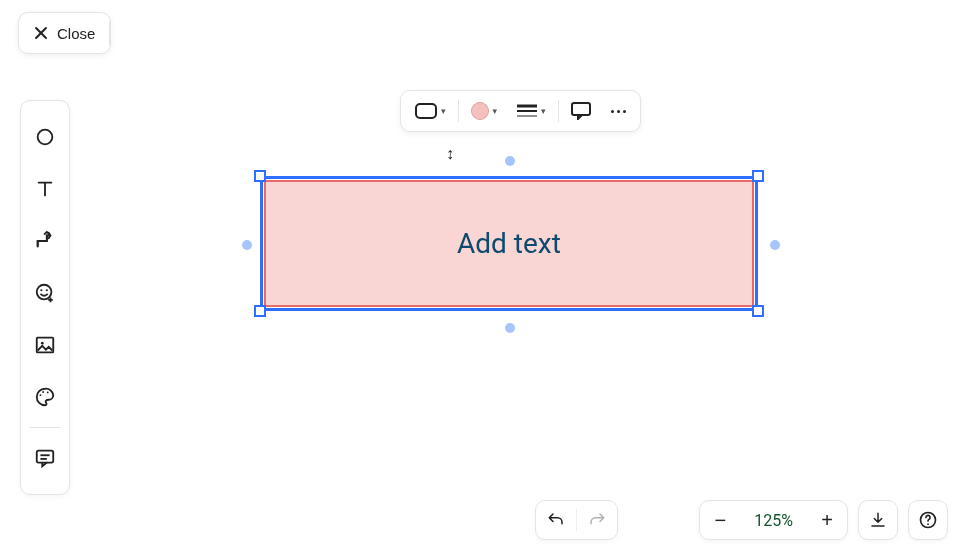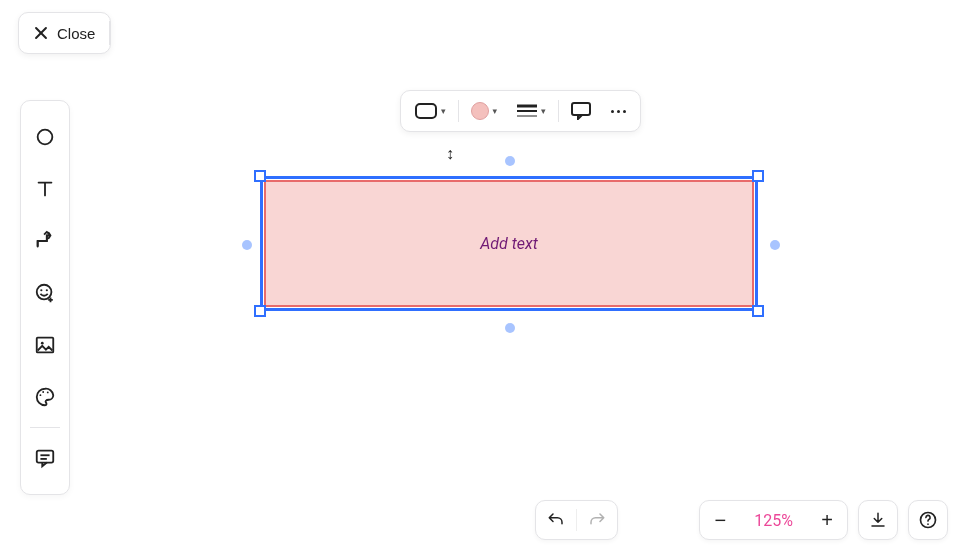--- a/index.html
+++ b/index.html
@@ -31,21 +31,21 @@
   box-shadow: 0 2px 6px rgba(0,0,0,0.04);
 }
 .tool-btn { width: 50px; height: 52px; display: flex; align-items: center; justify-content: center; cursor: pointer; border: none; background: none; }
 .tool-sep { width: 30px; height: 1px; background: #e4e4e7; margin: 4px 0; }
 .ico { width: 22px; height: 22px; display: block; }
 
 
 .shape-wrap { position: absolute; left: 260px; top: 176px; width: 498px; height: 135px; }
 .shape-sel-border { position: absolute; inset: 0; border: 3px solid #2f6fff; border-radius: 2px; }
 .shape-fill { position: absolute; left: 4px; top: 4px; right: 4px; bottom: 4px; background: #f9d6d4; border: 2px solid #e86b6b; border-radius: 2px; display: flex; align-items: center; justify-content: center; }
-.shape-text { color: #701a75; font-size: 16px; font-style: italic; }
+.shape-text { color: #0c4a6e; font-size: 28px; }
 .handle { position: absolute; width: 12px; height: 12px; background: #fff; border: 2px solid #2f6fff; }
 .handle.tl { left: -6px; top: -6px; }
 .handle.tr { right: -6px; top: -6px; }
 .handle.bl { left: -6px; bottom: -6px; }
 .handle.br { right: -6px; bottom: -6px; }
 .side-dot { position: absolute; width: 10px; height: 10px; border-radius: 50%; background: #a8c4ff; }
 
 
 .ctx-toolbar {
   position: absolute; left: 400px; top: 90px; height: 42px; display: flex; align-items: center;
@@ -64,21 +64,21 @@
 
 
 .br-group { position: absolute; bottom: 14px; display: flex; align-items: center; gap: 10px; }
 .pill {
   display: flex; align-items: center; justify-content: center;
   height: 40px; border: 1px solid #e4e4e7; border-radius: 10px; background: #fff;
   box-shadow: 0 2px 4px rgba(0,0,0,0.04);
 }
 .pill-btn { width: 40px; height: 40px; display: flex; align-items: center; justify-content: center; border: none; background: none; cursor: pointer; font-size: 18px; color: #222; }
 .pill-sep { width: 1px; height: 22px; background: #eee; }
-.zoom-lbl { padding: 0 14px; font-size: 16px; color: #ec4899; }
+.zoom-lbl { padding: 0 14px; font-size: 16px; color: #14532d; }
 .zo-minus, .zo-plus { font-size: 20px; }
 
 svg { display: block; }
 </style>
 </head>
 <body>
 
 <div id="canvas">
 
   <div class="header-pill">

